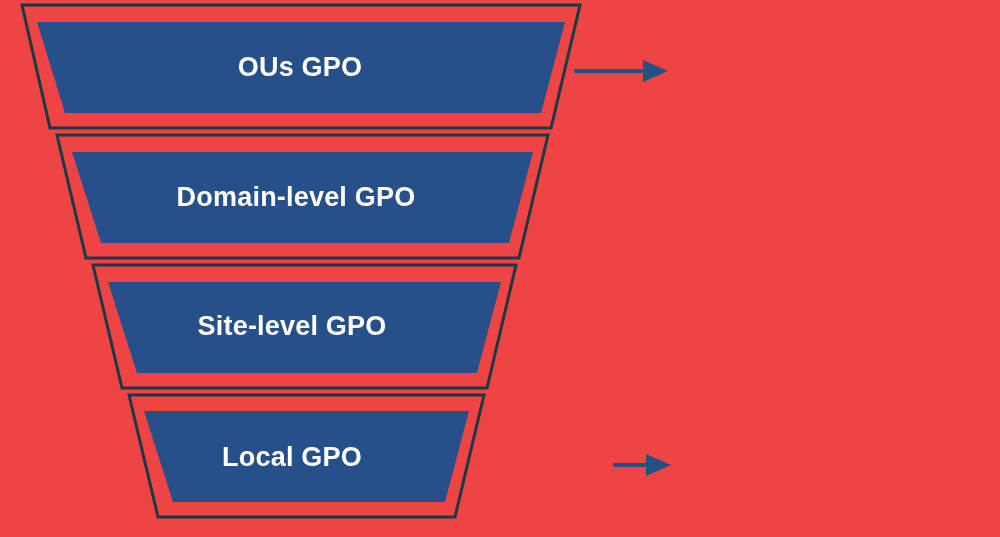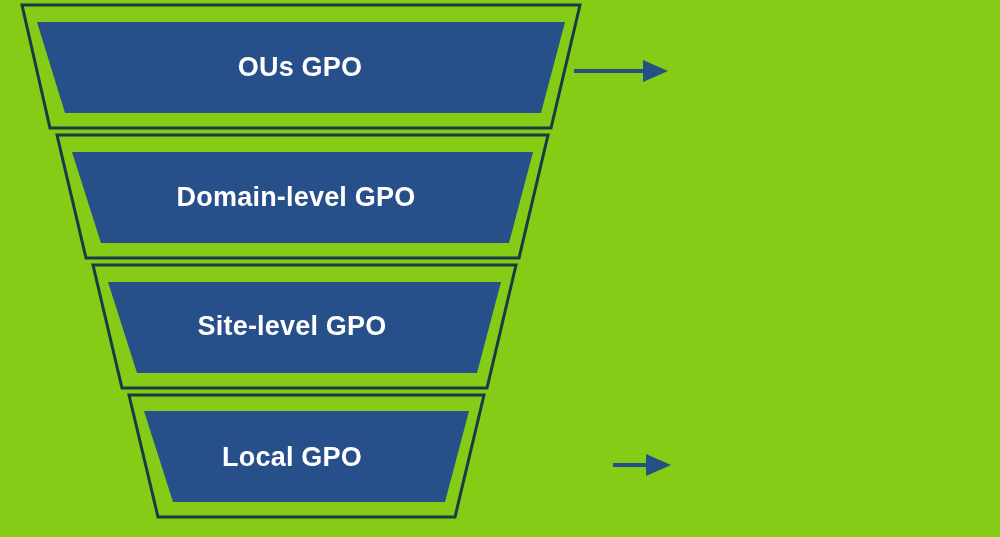--- a/index.html
+++ b/index.html
@@ -11,21 +11,21 @@
     width: 1000px;
     height: 537px;
     background: #000000;
     font-family: "Liberation Sans", sans-serif;
     overflow: hidden;
   }
   #diagram-root {
     position: relative;
     width: 1000px;
     height: 537px;
-    background: #84cc16;
+    background: #ef4444;
   }
   #funnel-svg {
     position: absolute;
     top: 0;
     left: 0;
     width: 1000px;
     height: 537px;
     display: block;
   }
   .funnel-label {

